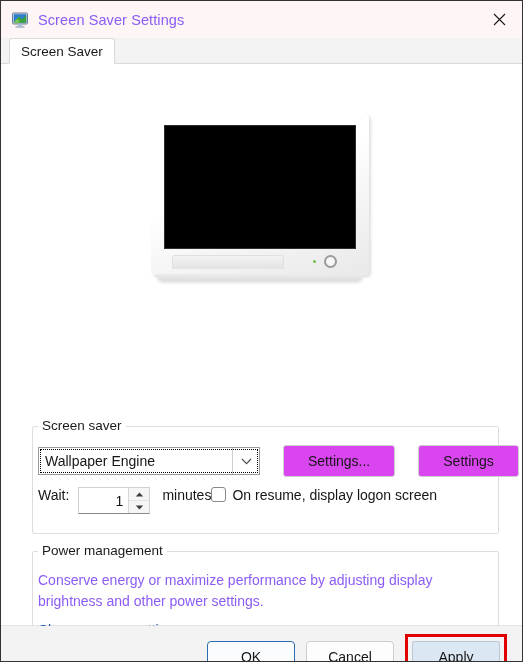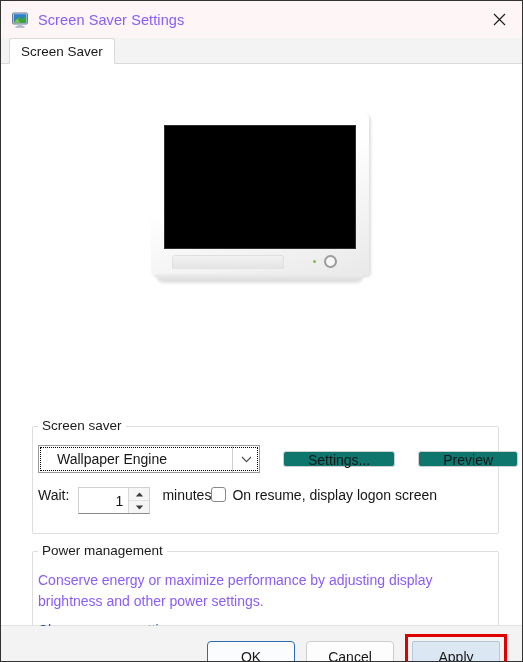--- a/index.html
+++ b/index.html
@@ -210,48 +210,47 @@
     width: 222px;
     height: 28px;
     background: #ffffff;
     border: 1px solid #9a9a9a;
     box-sizing: border-box;
     display: flex;
     align-items: center;
     cursor: default;
     outline: 1px dotted #000;
     outline-offset: -3px;
-    padding-left: 12px;
   }
   .combobox-value {
     flex: 1;
     padding-left: 6px;
     font-size: 14px;
     color: #161616;
     white-space: nowrap;
     overflow: hidden;
   }
   .combobox-arrow {
     width: 26px;
     height: 100%;
     display: flex;
     align-items: center;
     justify-content: center;
     border-left: 1px solid #cfcfcf;
     cursor: pointer;
   }
   .btn {
-    height: 16px;
+    height: 32px;
     min-width: 88px;
     padding: 0 24px;
     margin-left: 23px;
     font-family: "Liberation Sans", sans-serif;
     font-size: 14px;
     color: #161616;
-    background: #0f766e;
+    background: #d946ef;
     border: 1px solid #cfcfcf;
     border-radius: 3px;
     cursor: pointer;
     box-sizing: border-box;
   }
 
   
   .row-wait {
     position: absolute;
     left: 5px;
@@ -418,21 +417,21 @@
       <div class="row-select">
         <div class="combobox">
           <div class="combobox-value">Wallpaper Engine</div>
           <div class="combobox-arrow">
             <svg width="11" height="7" viewBox="0 0 11 7">
               <path d="M1 1 L5.5 5.6 L10 1" stroke="#4a4a4a" stroke-width="1.1" fill="none"></path>
             </svg>
           </div>
         </div>
         <button class="btn">Settings...</button>
-        <button class="btn">Preview</button>
+        <button class="btn">Settings</button>
       </div>
 
       <div class="row-wait">
         <span class="wait-label">Wait:</span>
         <div class="spinner">
           <div class="spin-input">1</div>
           <div class="spin-buttons">
             <div class="spin-up">
               <svg width="9" height="5" viewBox="0 0 9 5">
                 <path d="M4.5 0.6 L8.2 4.4 L0.8 4.4 Z" fill="#3c3c3c"></path>

